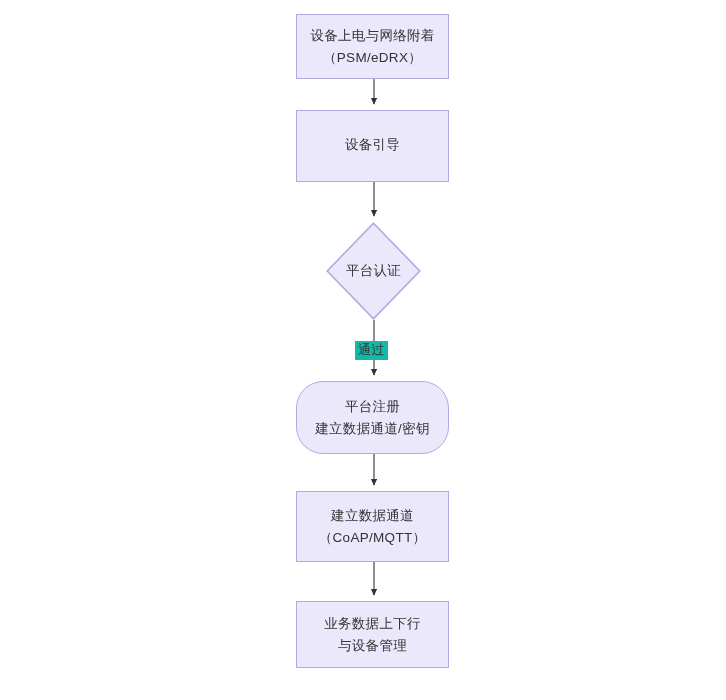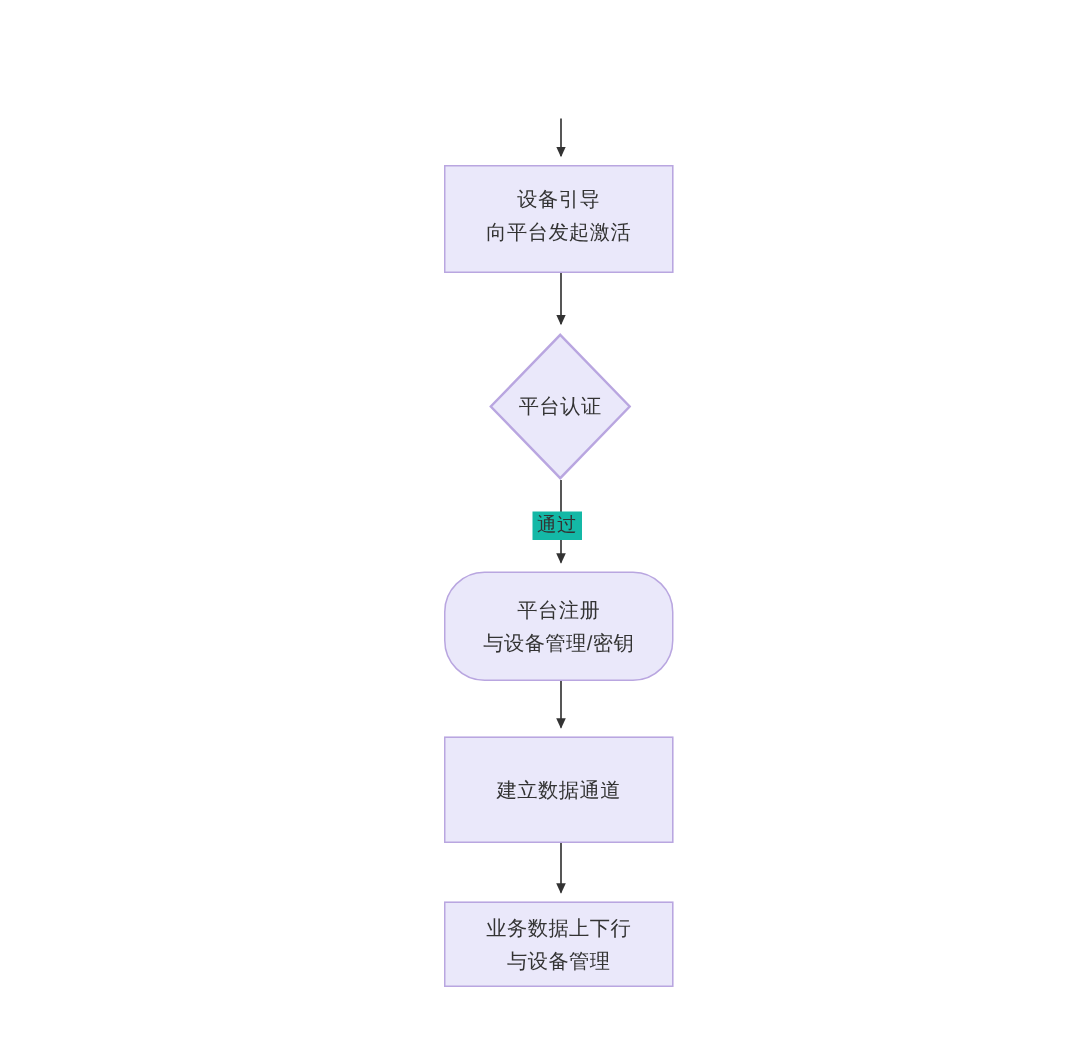--- a/index.html
+++ b/index.html
@@ -114,42 +114,46 @@
 
     <g>
       <line x1="374" y1="454" x2="374" y2="485" stroke="#333333" stroke-width="1.1" marker-end="url(#arrowhead)"></line>
     </g>
 
     <g>
       <line x1="374" y1="562" x2="374" y2="595" stroke="#333333" stroke-width="1.1" marker-end="url(#arrowhead)"></line>
     </g>
   </svg>
 
+  <div class="node-process" style="left:296px; top:14px; width:153px; height:65px;">
+    <span class="node-line">设备上电与网络附着</span>
+    <span class="node-line">（PSM/eDRX）</span>
+  </div>
 
   <div class="node-process" style="left:296px; top:110px; width:153px; height:72px;font-family:Liberation Mono, monospace;">
     <span class="node-line">设备引导</span>
-    <span class="node-line">向平台发起激活</span>
   </div>
 
   <div class="node-decision" style="left:326px; top:222px; width:95px; height:98px;">
     <svg class="diamond-shape" viewBox="0 0 95 98" preserveAspectRatio="none">
       <polygon points="47.5,1.2 93.8,49 47.5,96.8 1.2,49" fill="#eae8fa" stroke="#b9a6e0" stroke-width="1.6"></polygon>
     </svg>
     <span class="diamond-label">平台认证</span>
   </div>
 
   <div class="edge-label" style="left:355px; top:341px;">通过</div>
 
   <div class="node-process" style="left:296px; top:381px; width:153px; height:73px;border-radius:27px;">
     <span class="node-line">平台注册</span>
-    <span class="node-line">与设备管理/密钥</span>
+    <span class="node-line">建立数据通道/密钥</span>
   </div>
 
   <div class="node-process" style="left:296px; top:491px; width:153px; height:71px;">
     <span class="node-line">建立数据通道</span>
+    <span class="node-line">（CoAP/MQTT）</span>
   </div>
 
-  <div class="node-process" style="left:296px; top:601px; width:153px; height:57px;">
+  <div class="node-process" style="left:296px; top:601px; width:153px; height:67px;">
     <span class="node-line">业务数据上下行</span>
     <span class="node-line">与设备管理</span>
   </div>
 
 </div>
 
 </body></html>

